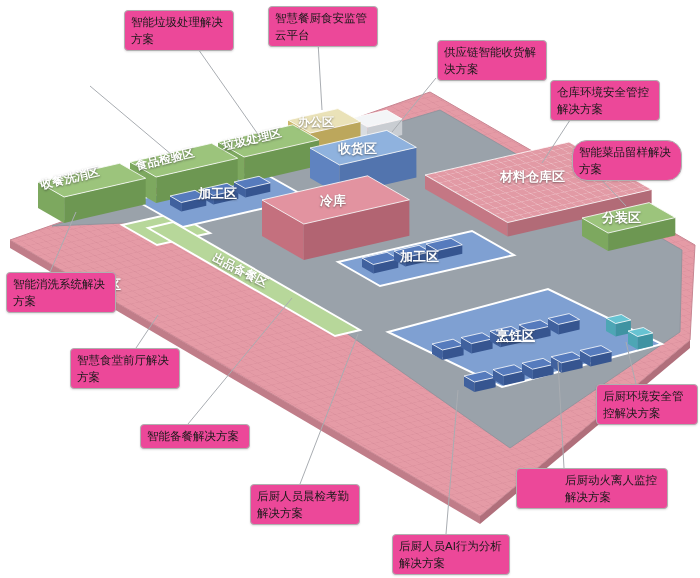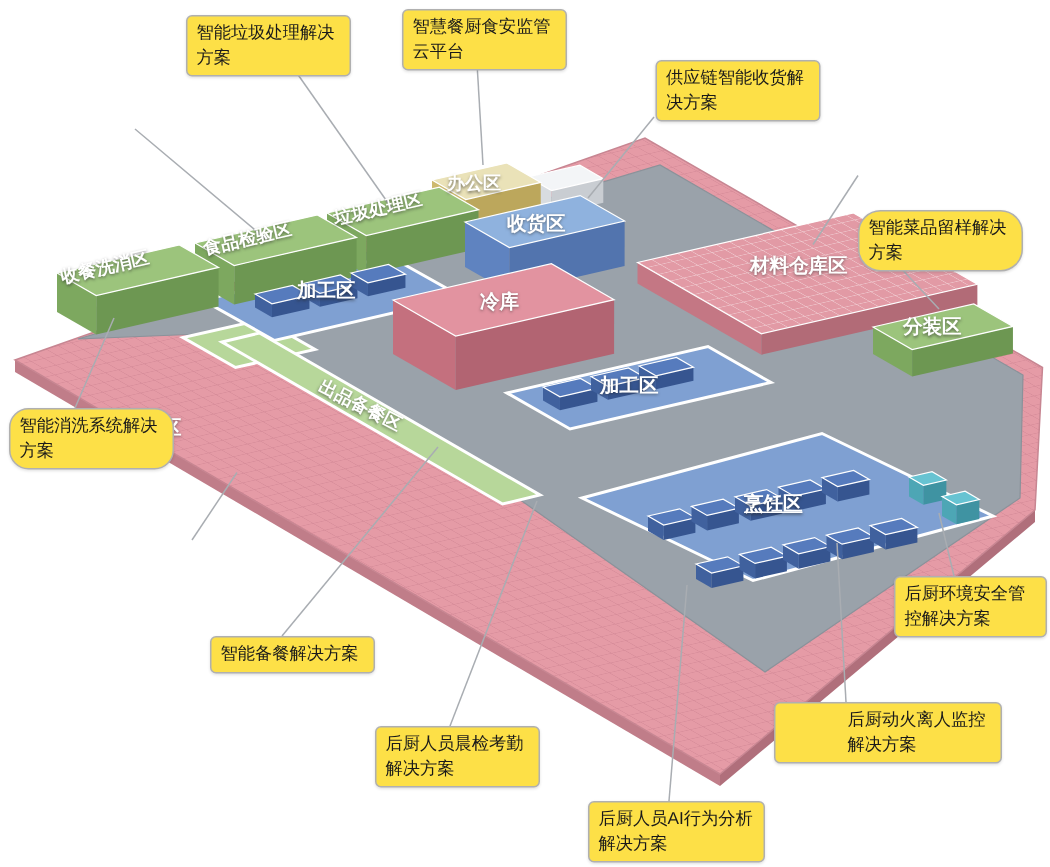--- a/index.html
+++ b/index.html
@@ -10,21 +10,21 @@
   .stage svg{position:absolute;left:0;top:0;}
   .zone-label{
     position:absolute;color:#ffffff;font-weight:bold;font-size:13px;
     white-space:nowrap;text-shadow:0 1px 2px rgba(40,40,40,.55);z-index:4;
     pointer-events:none;
   }
   .zone-label.small{font-size:12px;}
   .rot-n13{transform:rotate(-13deg);}
   .rot-p27{transform:rotate(27deg);}
   .callout{
-    position:absolute;width:96px;background:#fde047;border:1px solid #b0b0b0;
+    position:absolute;width:96px;background:#ec4899;border:1px solid #b0b0b0;
     border-radius:4px;padding:3px 6px;font-size:11.5px;line-height:1.45;color:#1a1a1a;
     box-shadow:0 1px 2px rgba(0,0,0,.12);z-index:6;text-align:left;
   }
 </style>
 </head>
 <body>
 
 <div class="stage">
 
   <svg width="700" height="578" viewBox="0 0 700 578">
@@ -226,21 +226,23 @@
   <div class="zone-label" style="left:500px;top:168px;">材料仓库区</div>
   <div class="zone-label" style="left:400px;top:248px;">加工区</div>
   <div class="zone-label small rot-p27" style="left:210px;top:262px;">出品备餐区</div>
   <div class="zone-label" style="left:82px;top:276px;">就餐区</div>
   <div class="zone-label" style="left:602px;top:209px;">分装区</div>
   <div class="zone-label" style="left:496px;top:327px;text-decoration:underline;">烹饪区</div>
 
   <div class="callout" style="left:124px;top:10px;">智能垃圾处理解决方案</div>
   <div class="callout" style="left:268px;top:6px;">智慧餐厨食安监管云平台</div>
   <div class="callout" style="left:437px;top:40px;">供应链智能收货解决方案</div>
+  <div class="callout" style="left:550px;top:80px;">仓库环境安全管控解决方案</div>
   <div class="callout" style="left:572px;top:140px;border-radius:15px;">智能菜品留样解决方案</div>
-  <div class="callout" style="left:6px;top:272px;border-radius:13px;">智能消洗系统解决方案</div>
+  <div class="callout" style="left:6px;top:272px;">智能消洗系统解决方案</div>
+  <div class="callout" style="left:70px;top:348px;">智慧食堂前厅解决方案</div>
   <div class="callout" style="left:140px;top:424px;">智能备餐解决方案</div>
   <div class="callout" style="left:250px;top:484px;">后厨人员晨检考勤解决方案</div>
   <div class="callout" style="left:392px;top:534px;width:104px;">后厨人员AI行为分析解决方案</div>
   <div class="callout" style="left:516px;top:468px;padding-left:48px;">后厨动火离人监控解决方案</div>
   <div class="callout" style="left:596px;top:384px;width:88px;">后厨环境安全管控解决方案</div>
 
 </div>
 
 </body></html>

